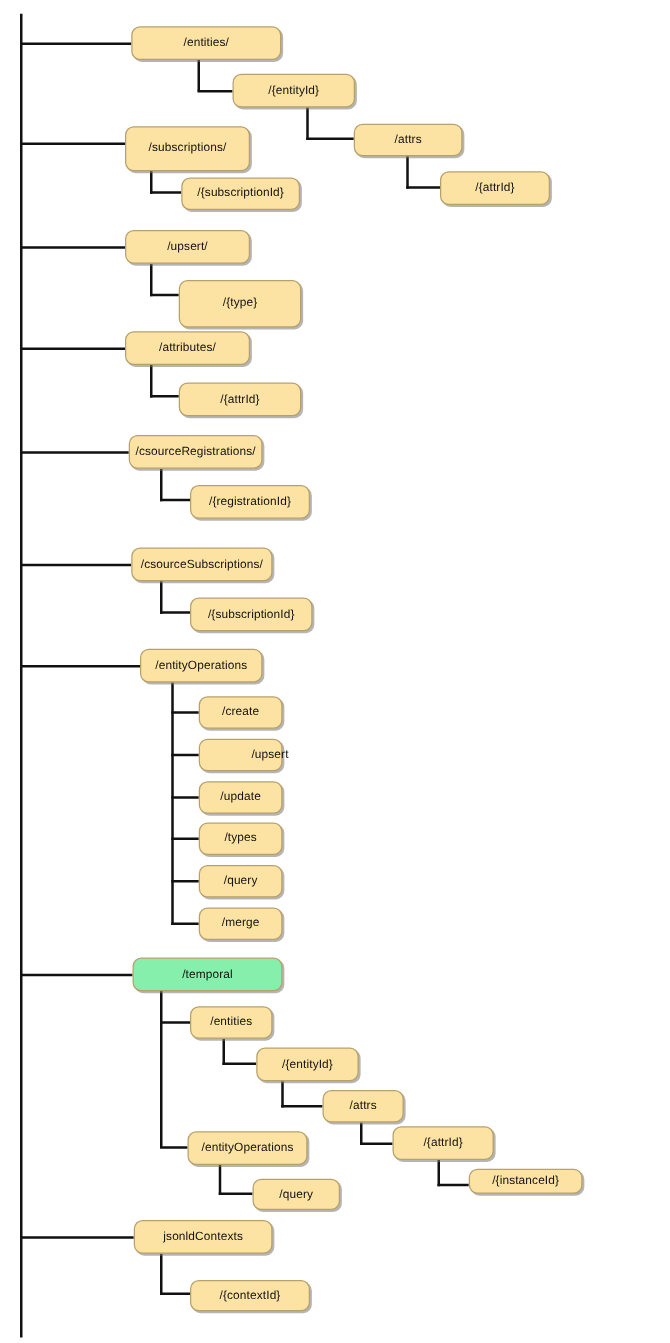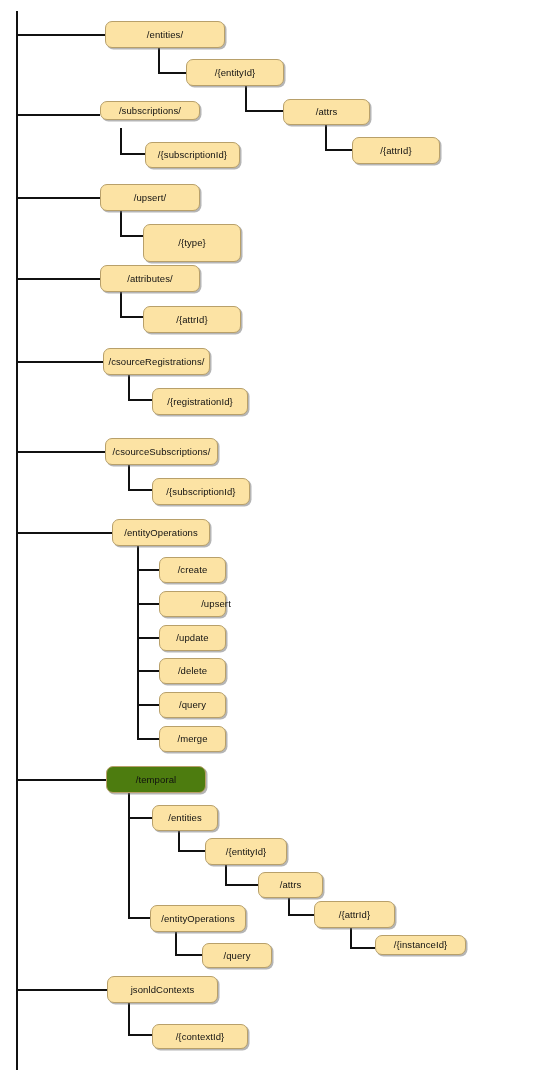--- a/index.html
+++ b/index.html
@@ -108,21 +108,21 @@
       </div>
       <div class="node" style="left: 186px; top: 59px; width: 98px; height: 27px; background: rgb(252, 227, 164); border-color: rgb(184, 160, 106); color: rgb(16, 16, 16);">
         <span>/{entityId}</span>
       </div>
       <div class="node" style="left: 283px; top: 99px; width: 87px; height: 26px; background: rgb(252, 227, 164); border-color: rgb(184, 160, 106); color: rgb(16, 16, 16);">
         <span>/attrs</span>
       </div>
       <div class="node" style="left: 352px; top: 137px; width: 88px; height: 27px; background: rgb(252, 227, 164); border-color: rgb(184, 160, 106); color: rgb(16, 16, 16);">
         <span>/{attrId}</span>
       </div>
-      <div class="node" style="left: 100px; top: 101px; width: 100px; height: 19px; background: rgb(252, 227, 164); border-color: rgb(184, 160, 106); color: rgb(16, 16, 16); text-align: right;">
+      <div class="node" style="left: 100px; top: 101px; width: 100px; height: 36px; background: rgb(252, 227, 164); border-color: rgb(184, 160, 106); color: rgb(16, 16, 16); text-align: right;">
         <span>/subscriptions/</span>
       </div>
       <div class="node" style="left: 145px; top: 142px; width: 95px; height: 26px; background: rgb(252, 227, 164); border-color: rgb(184, 160, 106); color: rgb(16, 16, 16);">
         <span>/{subscriptionId}</span>
       </div>
       <div class="node" style="left: 100px; top: 184px; width: 100px; height: 27px; background: rgb(252, 227, 164); border-color: rgb(184, 160, 106); color: rgb(16, 16, 16);">
         <span>/upsert/</span>
       </div>
       <div class="node" style="left: 143px; top: 224px; width: 98px; height: 38px; background: rgb(252, 227, 164); border-color: rgb(184, 160, 106); color: rgb(16, 16, 16);">
         <span>/{type}</span>
@@ -151,29 +151,29 @@
       <div class="node" style="left: 159px; top: 557px; width: 67px; height: 26px; background: rgb(252, 227, 164); border-color: rgb(184, 160, 106); color: rgb(16, 16, 16);">
         <span>/create</span>
       </div>
       <div class="node" style="left: 159px; top: 591px; width: 67px; height: 26px; background: rgb(252, 227, 164); border-color: rgb(184, 160, 106); color: rgb(16, 16, 16); padding-left: 47px;">
         <span>/upsert</span>
       </div>
       <div class="node" style="left: 159px; top: 625px; width: 67px; height: 26px; background: rgb(252, 227, 164); border-color: rgb(184, 160, 106); color: rgb(16, 16, 16);">
         <span>/update</span>
       </div>
       <div class="node" style="left: 159px; top: 658px; width: 67px; height: 26px; background: rgb(252, 227, 164); border-color: rgb(184, 160, 106); color: rgb(16, 16, 16);">
-        <span>/delete</span>
+        <span>/types</span>
       </div>
       <div class="node" style="left: 159px; top: 692px; width: 67px; height: 26px; background: rgb(252, 227, 164); border-color: rgb(184, 160, 106); color: rgb(16, 16, 16);">
         <span>/query</span>
       </div>
       <div class="node" style="left: 159px; top: 726px; width: 67px; height: 26px; background: rgb(252, 227, 164); border-color: rgb(184, 160, 106); color: rgb(16, 16, 16);">
         <span>/merge</span>
       </div>
-      <div class="node" style="left: 106px; top: 766px; width: 100px; height: 27px; background: #4d7c0f; border-color: rgb(184, 160, 106); color: rgb(16, 16, 16);">
+      <div class="node" style="left: 106px; top: 766px; width: 120px; height: 27px; background: #86efac; border-color: rgb(184, 160, 106); color: rgb(16, 16, 16);">
         <span>/temporal</span>
       </div>
       <div class="node" style="left: 152px; top: 805px; width: 66px; height: 26px; background: rgb(252, 227, 164); border-color: rgb(184, 160, 106); color: rgb(16, 16, 16); align-items: center;">
         <span>/entities</span>
       </div>
       <div class="node" style="left: 205px; top: 838px; width: 82px; height: 27px; background: rgb(252, 227, 164); border-color: rgb(184, 160, 106); color: rgb(16, 16, 16);">
         <span>/{entityId}</span>
       </div>
       <div class="node" style="left: 258px; top: 872px; width: 65px; height: 26px; background: rgb(252, 227, 164); border-color: rgb(184, 160, 106); color: rgb(16, 16, 16);">
         <span>/attrs</span>

